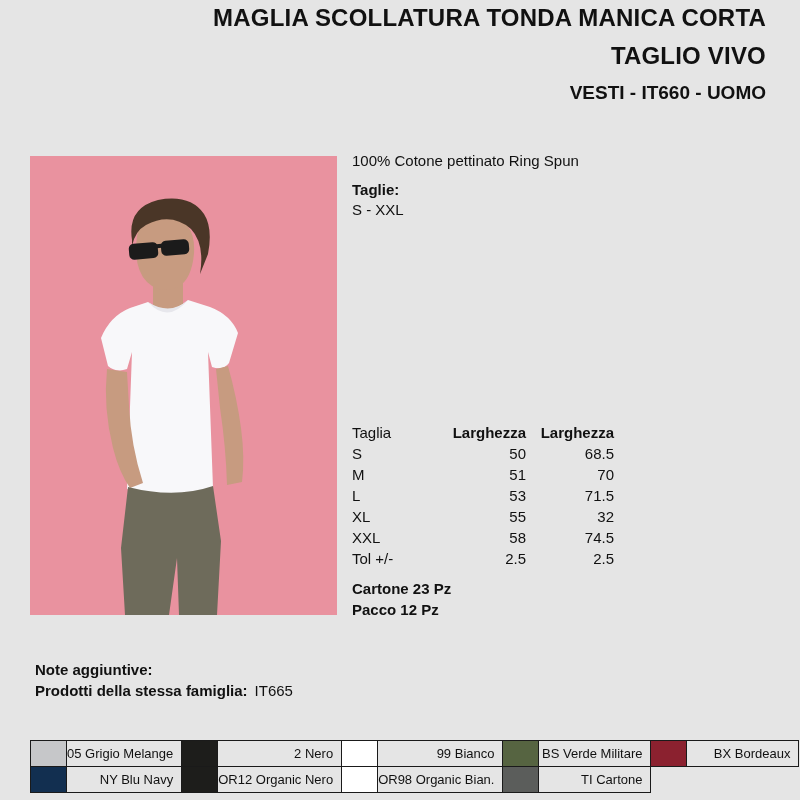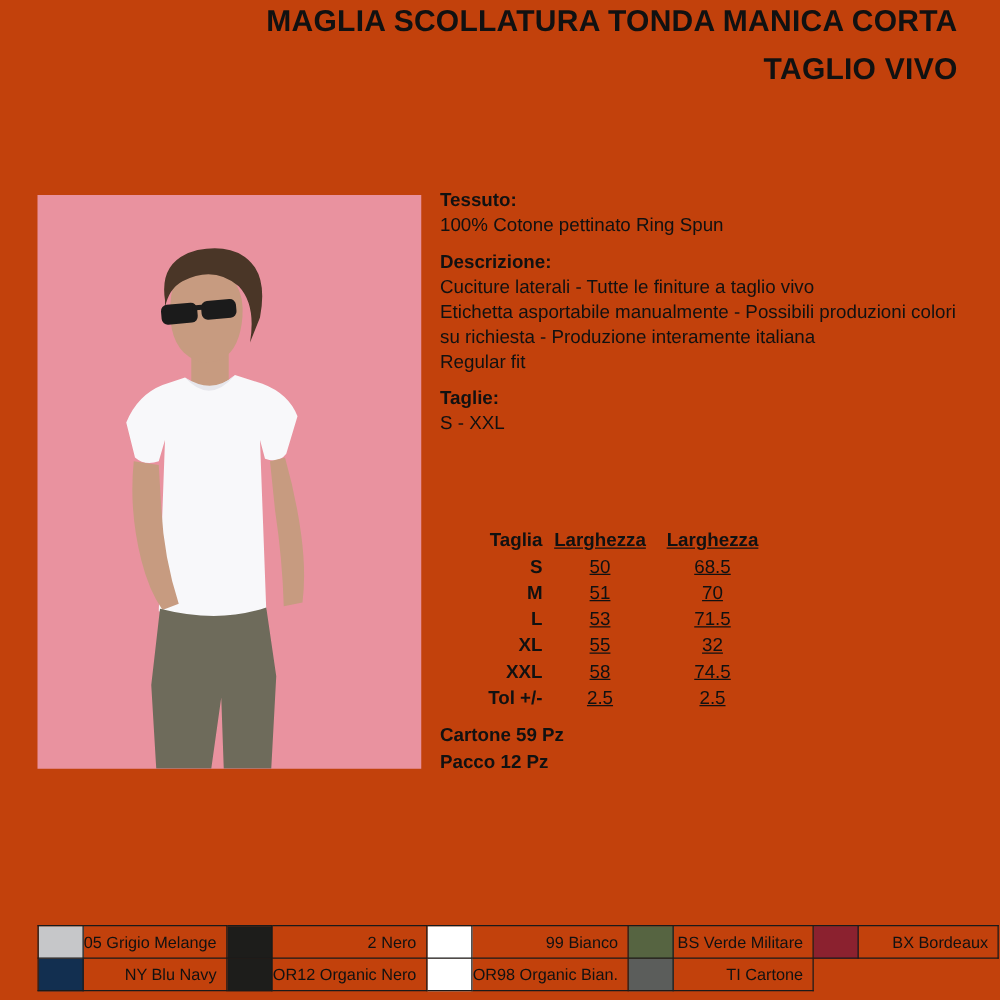--- a/index.html
+++ b/index.html
@@ -1,38 +1,38 @@
 <!DOCTYPE html>
 <html><head>
 <meta charset="utf-8">
 <style>
   * { margin:0; padding:0; box-sizing:border-box; }
   html,body { background:#ffffff; }
   .page {
-    position:relative; width:800px; height:800px; background:#c2410c;
+    position:relative; width:800px; height:800px; background:#e5e5e5;
     font-family:"Liberation Sans","DejaVu Sans",sans-serif; color:#111; overflow:hidden;
   }
   
   .header { position:absolute; top:4px; right:34px; text-align:right; }
   .title-line { font-size:24px; font-weight:bold; line-height:28px; letter-spacing:0.2px; }
   .title-line.second { margin-top:10px; }
   .subtitle { font-size:19px; font-weight:bold; line-height:22px; margin-top:12px; }
   
   .photo { position:absolute; left:30px; top:156px; width:307px; height:459px; overflow:hidden; }
   .photo svg { display:block; }
   
   .details { position:absolute; left:352px; top:151px; width:430px; font-size:15px; }
   .section { margin-bottom:9px; }
   .section .label { font-weight:bold; line-height:20px; white-space:nowrap; }
   .section .line { line-height:20px; white-space:nowrap; }
   
   .size-table { position:absolute; left:352px; top:422px; width:262px; font-size:15px; }
   .st-row { display:grid; grid-template-columns:82px 92px 88px; line-height:21px; }
-  .st-row .c1 { text-align:right; font-weight:bold; }
-  .st-row .c2, .st-row .c3 { text-align:center;text-decoration:underline; }
+  .st-row .c1 { text-align:left; font-weight:normal; }
+  .st-row .c2, .st-row .c3 { text-align:right; }
   .st-row.head .c2, .st-row.head .c3 { font-weight:bold; }
   
   .packaging { position:absolute; left:352px; top:578px; font-size:15px; font-weight:bold; }
   .packaging div { line-height:21px; }
   
   .notes { position:absolute; left:35px; top:659px; font-size:15px; }
   .notes div { line-height:21px; font-weight:bold; }
   .notes .family-value { font-weight:normal; margin-left:7px; }
   
   .color-table { position:absolute; left:30px; top:740px; border-collapse:collapse; }
@@ -42,20 +42,21 @@
   .color-table td.empty { border:none; background:transparent; }
 </style>
 </head>
 <body>
 
 <div class="page">
 
   <div class="header">
     <div class="title-line">MAGLIA SCOLLATURA TONDA MANICA CORTA</div>
     <div class="title-line second">TAGLIO VIVO</div>
+    <div class="subtitle">VESTI - IT660 - UOMO</div>
   </div>
 
   <div class="photo" style="background-color: rgb(233, 146, 159);">
     <svg width="307" height="459" viewBox="0 0 307 459">
 
       <path d="M123,112 L123,150 Q138,159 153,150 L153,110 Z" style="fill: rgb(199, 155, 128);"></path>
 
       <path d="M107,80 Q103,112 117,126 Q131,139 148,131 Q162,123 164,97 Q166,66 140,58 Q112,53 107,80 Z" style="fill: rgb(199, 155, 128);"></path>
 
       <path d="M102,84 Q97,52 128,44 Q160,38 174,58 Q183,72 178,98 L170,118 Q175,88 161,73 Q141,56 116,69 Q105,75 102,90 Z" style="fill: rgb(74, 54, 39);"></path>
@@ -73,29 +74,21 @@
       <path d="M77,213 Q73,252 83,292 Q89,316 100,332 L113,327 Q101,290 99,250 L97,216 Z" style="fill: rgb(199, 155, 128);"></path>
 
       <path d="M198,210 Q207,242 211,272 Q215,302 212,326 L197,329 Q196,292 190,252 L186,213 Z" style="fill: rgb(199, 155, 128);"></path>
 
       <path d="M98,331 Q145,343 183,330 L191,385 L187,459 L149,459 L147,402 L139,459 L95,459 L91,392 Z" style="fill: rgb(110, 107, 91);"></path>
     </svg>
   </div>
 
   <div class="details">
     <div class="section">
-      <div class="label">Tessuto:</div>
       <div class="line">100% Cotone pettinato Ring Spun</div>
-    </div>
-    <div class="section">
-      <div class="label">Descrizione:</div>
-      <div class="line">Cuciture laterali - Tutte le finiture a taglio vivo</div>
-      <div class="line">Etichetta asportabile manualmente - Possibili produzioni colori</div>
-      <div class="line">su richiesta - Produzione interamente italiana</div>
-      <div class="line">Regular fit</div>
     </div>
     <div class="section">
       <div class="label">Taglie:</div>
       <div class="line">S - XXL</div>
     </div>
   </div>
 
   <div class="size-table">
     <div class="st-row head">
       <div class="c1">Taglia</div>
@@ -128,24 +121,30 @@
       <div class="c3">74.5</div>
     </div>
     <div class="st-row">
       <div class="c1">Tol +/-</div>
       <div class="c2">2.5</div>
       <div class="c3">2.5</div>
     </div>
   </div>
 
   <div class="packaging">
-    <div>Cartone 59 Pz</div>
+    <div>Cartone 23 Pz</div>
     <div>Pacco 12 Pz</div>
   </div>
 
+  <div class="notes">
+    <div>Note aggiuntive:</div>
+    <div>
+      <span>Prodotti della stessa famiglia:</span><span class="family-value">IT665</span>
+    </div>
+  </div>
 
   <table class="color-table">
     <tbody>
         <tr>
       <td class="sw" style="background-color: rgb(198, 199, 201);"></td>
       <td class="lb">05 Grigio Melange</td>
       <td class="sw" style="background-color: rgb(29, 29, 27);"></td>
       <td class="lb">2 Nero</td>
       <td class="sw" style="background-color: rgb(255, 255, 255);"></td>
       <td class="lb">99 Bianco</td>

